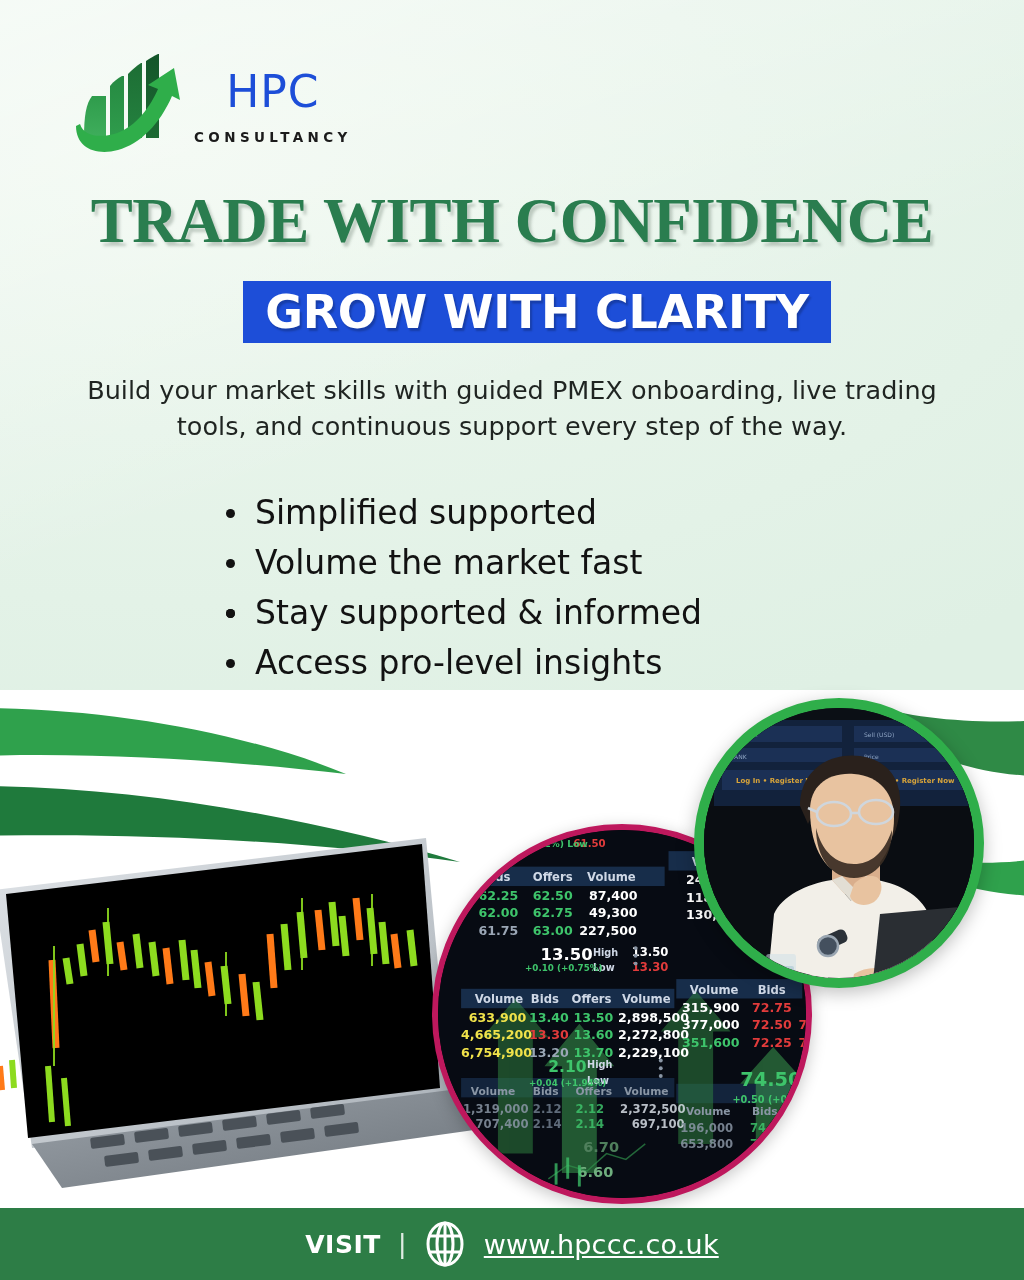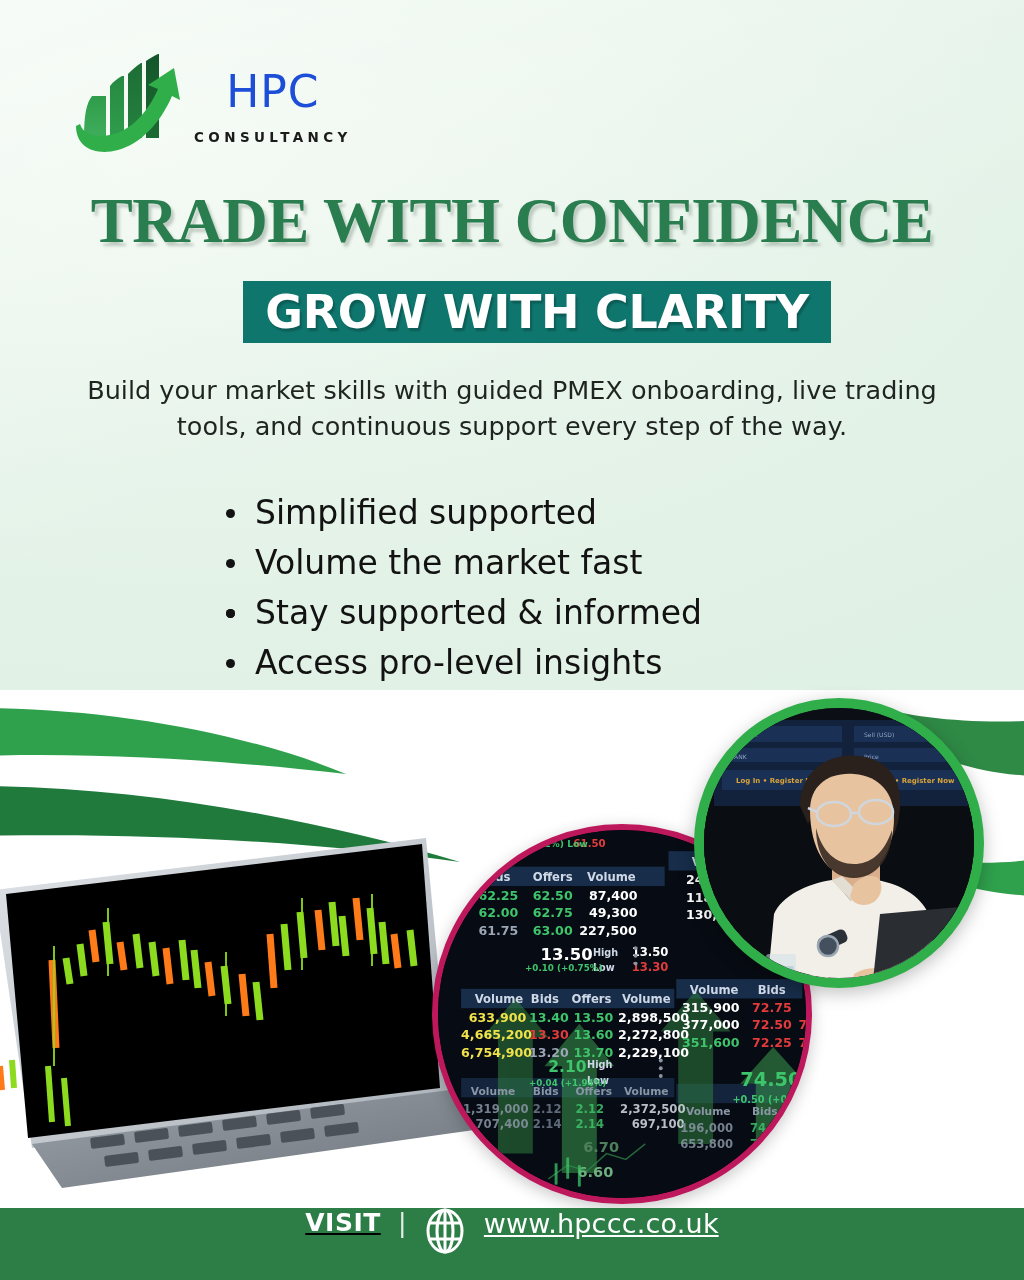--- a/index.html
+++ b/index.html
@@ -71,21 +71,21 @@
     font-size:63px;
     letter-spacing:-0.5px;
     color:#2a7d4f;
     text-shadow:3px 4px 3px rgba(110,130,115,.38);
     white-space:nowrap;
   }
   .subhead-wrap {
     position:absolute;
     left:243px; top:281px;
     width:588px; height:62px;
-    background:#0f766e;
+    background:#1d4ed8;
     display:flex; align-items:center; justify-content:center;
   }
   .subhead {
     font-family:"DejaVu Sans", sans-serif;
     font-weight:bold;
     font-size:46px;
     letter-spacing:-0.3px;
     color:#ffffff;
     text-shadow:2px 3px 2px rgba(0,0,0,.22);
     white-space:nowrap;
@@ -163,23 +163,22 @@
     background:#0d1016;
     box-shadow:0 5px 18px rgba(0,0,0,.25);
   }
 
   
   .footer {
     position:absolute;
     left:0; top:1208px;
     width:1024px; height:72px;
     background:#2d7d46;
-    display:flex; justify-content:center;
+    display:flex; align-items:center; justify-content:center;
     gap:18px;
-    text-decoration:underline;
   }
   .visit {
     font-family:"DejaVu Sans", sans-serif;
     font-weight:bold;
     font-size:25px;
     letter-spacing:.5px;
     color:#ffffff;
   }
   .pipe { color:#ffffff; font-size:27px; font-weight:300; opacity:.85; }
   .site {

